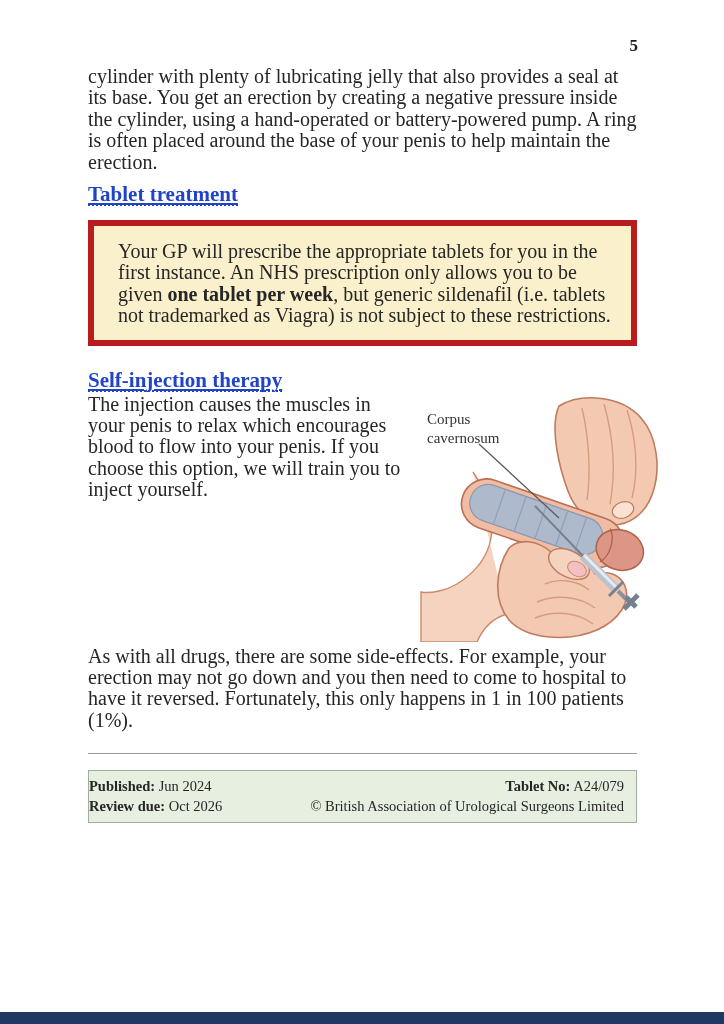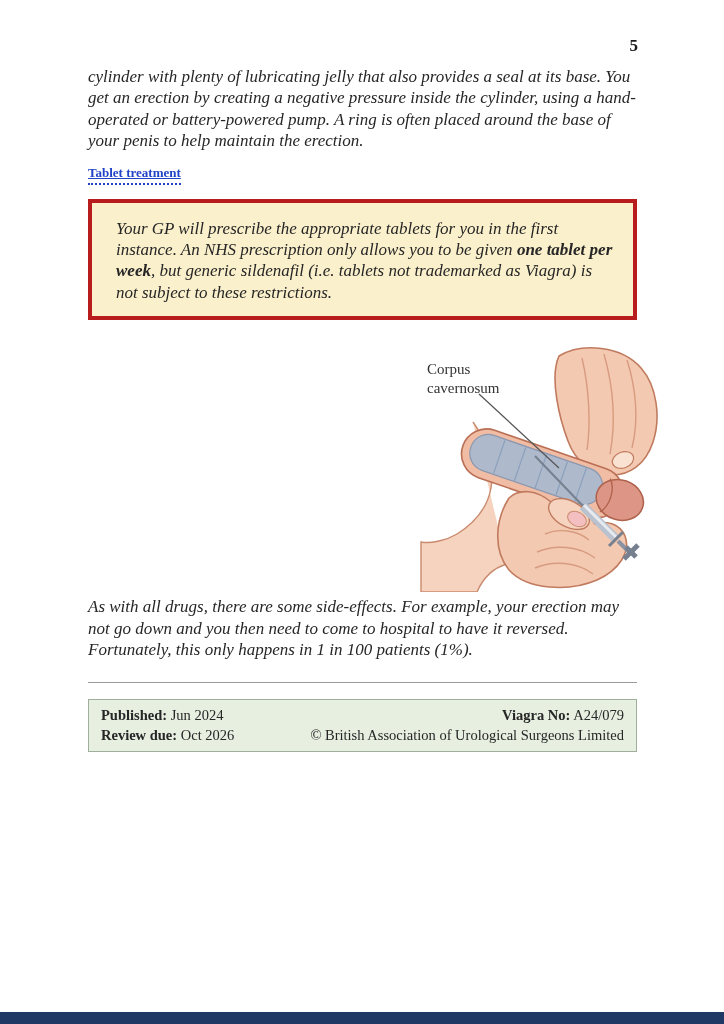--- a/index.html
+++ b/index.html
@@ -11,52 +11,52 @@
     color:#262626;
     overflow:hidden;
   }
   .page-number{
     position:absolute;top:36px;right:86px;
     font-weight:bold;font-size:17px;color:#1a1a1a;
   }
   .content{
     position:absolute;left:88px;top:66px;width:549px;
   }
-  p{margin:0 0 9px 0;font-size:17px;line-height:21.4px;font-style:italic;}
+  p{margin:0 0 9px 0;font-size:20px;line-height:21.4px;}
   h2{
-    margin:11px 0 2px 0;font-size:13px;line-height:20px;
+    margin:11px 0 2px 0;font-size:21px;line-height:20px;
   }
   h2 .hlink{
     color:#2143C8;text-decoration:underline;
     border-bottom:2px dotted #2143C8;padding-bottom:0px;
     display:inline-block;cursor:pointer;
   }
   .note-box{
     margin:14px 0 24px 0;
     background:#FBF0CC;
-    border:4px solid #b91c1c;
+    border:6px solid #b91c1c;
     padding:15px 18px 13px 24px;
   }
   .note-box p{margin:0;}
   .figure{
     float:right;
     width:242px;height:254px;
     margin:-6px -22px 4px 14px;
     position:relative;
   }
   .clear{clear:both;}
   .rule{
     border:none;border-top:1px solid #9a9a9a;
     margin:22px 0 0 0;height:0;
   }
   .footer-box{
     margin-top:16px;
     background:#E6EFE0;
     border:1px solid #9FAE9D;
-    padding:5px 12px 6px 12px;
+    padding:5px 12px 6px 0;
     display:flex;justify-content:space-between;
     font-size:14.5px;line-height:20px;
   }
   .footer-box .right{text-align:right;}
   .b{font-weight:bold;}
   .bottom-bar{
     position:absolute;left:0;bottom:0;width:724px;height:12px;
     background:#1F3864;
   }
 </style>
@@ -71,20 +71,21 @@
 
     <p>cylinder with plenty of lubricating jelly that also provides a seal at its base. You get an erection by creating a negative pressure inside the cylinder, using a hand-operated or battery-powered pump. A ring is often placed around the base of your penis to help maintain the erection.</p>
 
     <h2><span class="hlink">Tablet treatment</span></h2>
 
     <div class="note-box">
       <p><span>Your GP will prescribe the appropriate tablets for you in the first instance.  An NHS prescription only allows you to be given </span><span class="b">one tablet per week</span><span>, but generic sildenafil (i.e. tablets not trademarked as Viagra) is not subject to these restrictions.</span></p>
     </div>
 
 
+    <h2><span class="hlink">Self-injection therapy</span></h2>
 
     <div class="figure">
       <svg width="242" height="254" viewBox="0 0 242 254">
 
         <path d="M142,18 C165,4 205,8 224,30 C240,48 244,80 236,104 C229,126 212,138 193,137 C173,136 158,122 151,103 C143,82 132,40 142,18 Z" fill="#F4C9B2" stroke="#C07B5F" stroke-width="1.6"></path>
         <path d="M165,20 C172,50 174,85 170,112" fill="none" stroke="#D79B7F" stroke-width="1.4"></path>
         <path d="M187,16 C196,48 199,84 193,116" fill="none" stroke="#D79B7F" stroke-width="1.4"></path>
         <path d="M210,22 C219,50 222,82 215,110" fill="none" stroke="#D79B7F" stroke-width="1.4"></path>
         <ellipse cx="206" cy="122" rx="11" ry="8" transform="rotate(-20 206 122)" fill="#F9E2D2" stroke="#C07B5F" stroke-width="1.2"></ellipse>
 
@@ -114,34 +115,35 @@
           <line x1="207" y1="221" x2="221" y2="207" stroke="#76808E" stroke-width="5"></line>
           <line x1="209" y1="209" x2="219" y2="219" stroke="#76808E" stroke-width="5"></line>
         </g>
 
         <line x1="62" y1="56" x2="142" y2="130" stroke="#555555" stroke-width="1.2"></line>
         <text x="10" y="36" font-size="15" fill="#333333" font-family="Liberation Serif, DejaVu Serif, serif">Corpus</text>
         <text x="10" y="55" font-size="15" fill="#333333" font-family="Liberation Serif, DejaVu Serif, serif">cavernosum</text>
       </svg>
     </div>
 
+    <p>The injection causes the muscles in your penis to relax which encourages blood to flow into your penis.  If you choose this option, we will train you to inject yourself.</p>
 
     <div class="clear"></div>
 
     <p>As with all drugs, there are some side-effects. For example, your erection may not go down and you then need to come to hospital to have it reversed. Fortunately, this only happens in 1 in 100 patients (1%).</p>
 
     <hr class="rule">
 
     <div class="footer-box">
       <div class="left">
         <div><span class="b">Published:</span><span> Jun 2024</span></div>
         <div><span class="b">Review due:</span><span> Oct 2026</span></div>
       </div>
       <div class="right">
-        <div><span class="b">Viagra No:</span><span> A24/079</span></div>
+        <div><span class="b">Tablet No:</span><span> A24/079</span></div>
         <div>© British Association of Urological Surgeons Limited</div>
       </div>
     </div>
 
   </div>
 
   <div class="bottom-bar"></div>
 
 </div>
 

